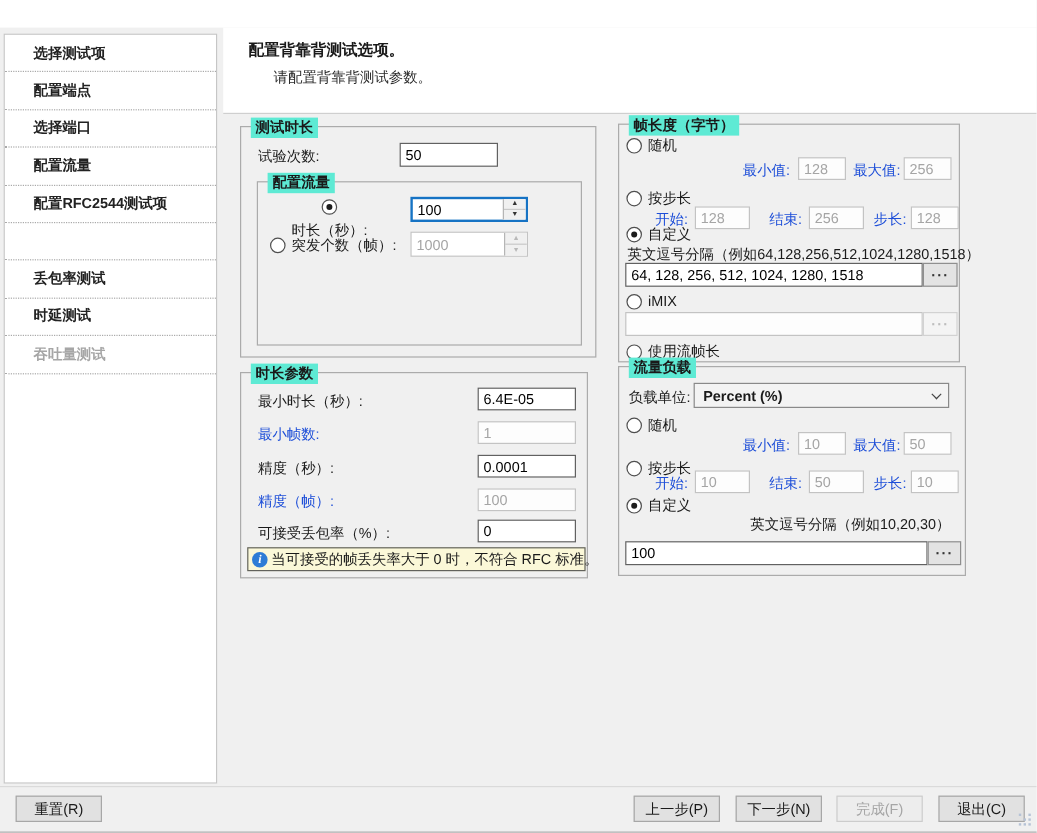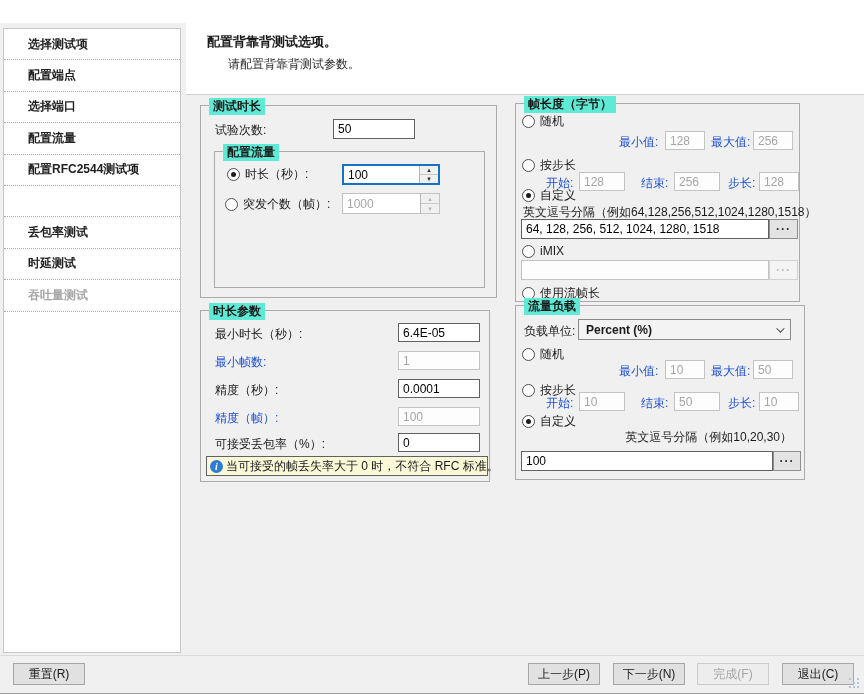--- a/index.html
+++ b/index.html
@@ -109,21 +109,21 @@
   </div>
 
   <div class="gb" style="left:200px;top:105px;width:297px;height:193px;">
     <span class="gb-title">测试时长</span>
     <span class="lbl" style="left:14px;top:16px;">试验次数:</span>
     <input class="box" style="left: 132px; top: 13px; width: 82px;" value="50">
 
     <div class="gb" style="left:13px;top:45px;width:271px;height:137px;">
       <span class="gb-title">配置流量</span>
 
-      <div class="radio-row" style="left:12px;top:14px;">
+      <div class="radio-row" style="left:28px;top:14px;flex-direction:column;">
         <span class="radio checked"></span>
         <span class="rlabel">时长（秒）:</span>
       </div>
       <div class="spin focus" style="left:127px;top:12px;">
         <input value="100" style="">
         <div class="spin-btns">
           <div>▲</div>
           <div>▼</div>
         </div>
       </div>

